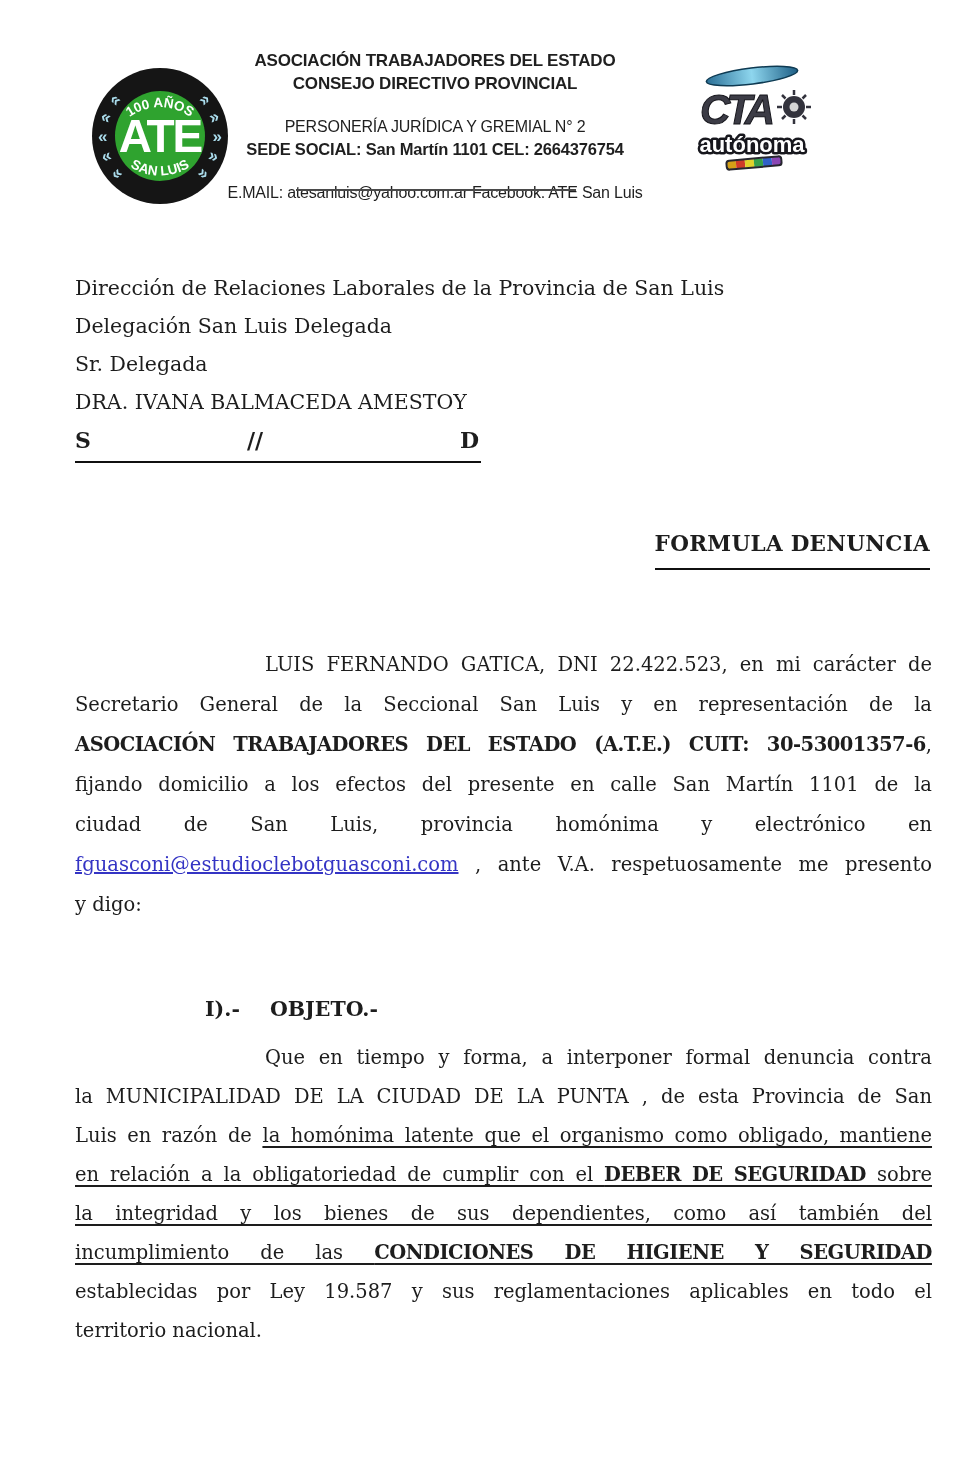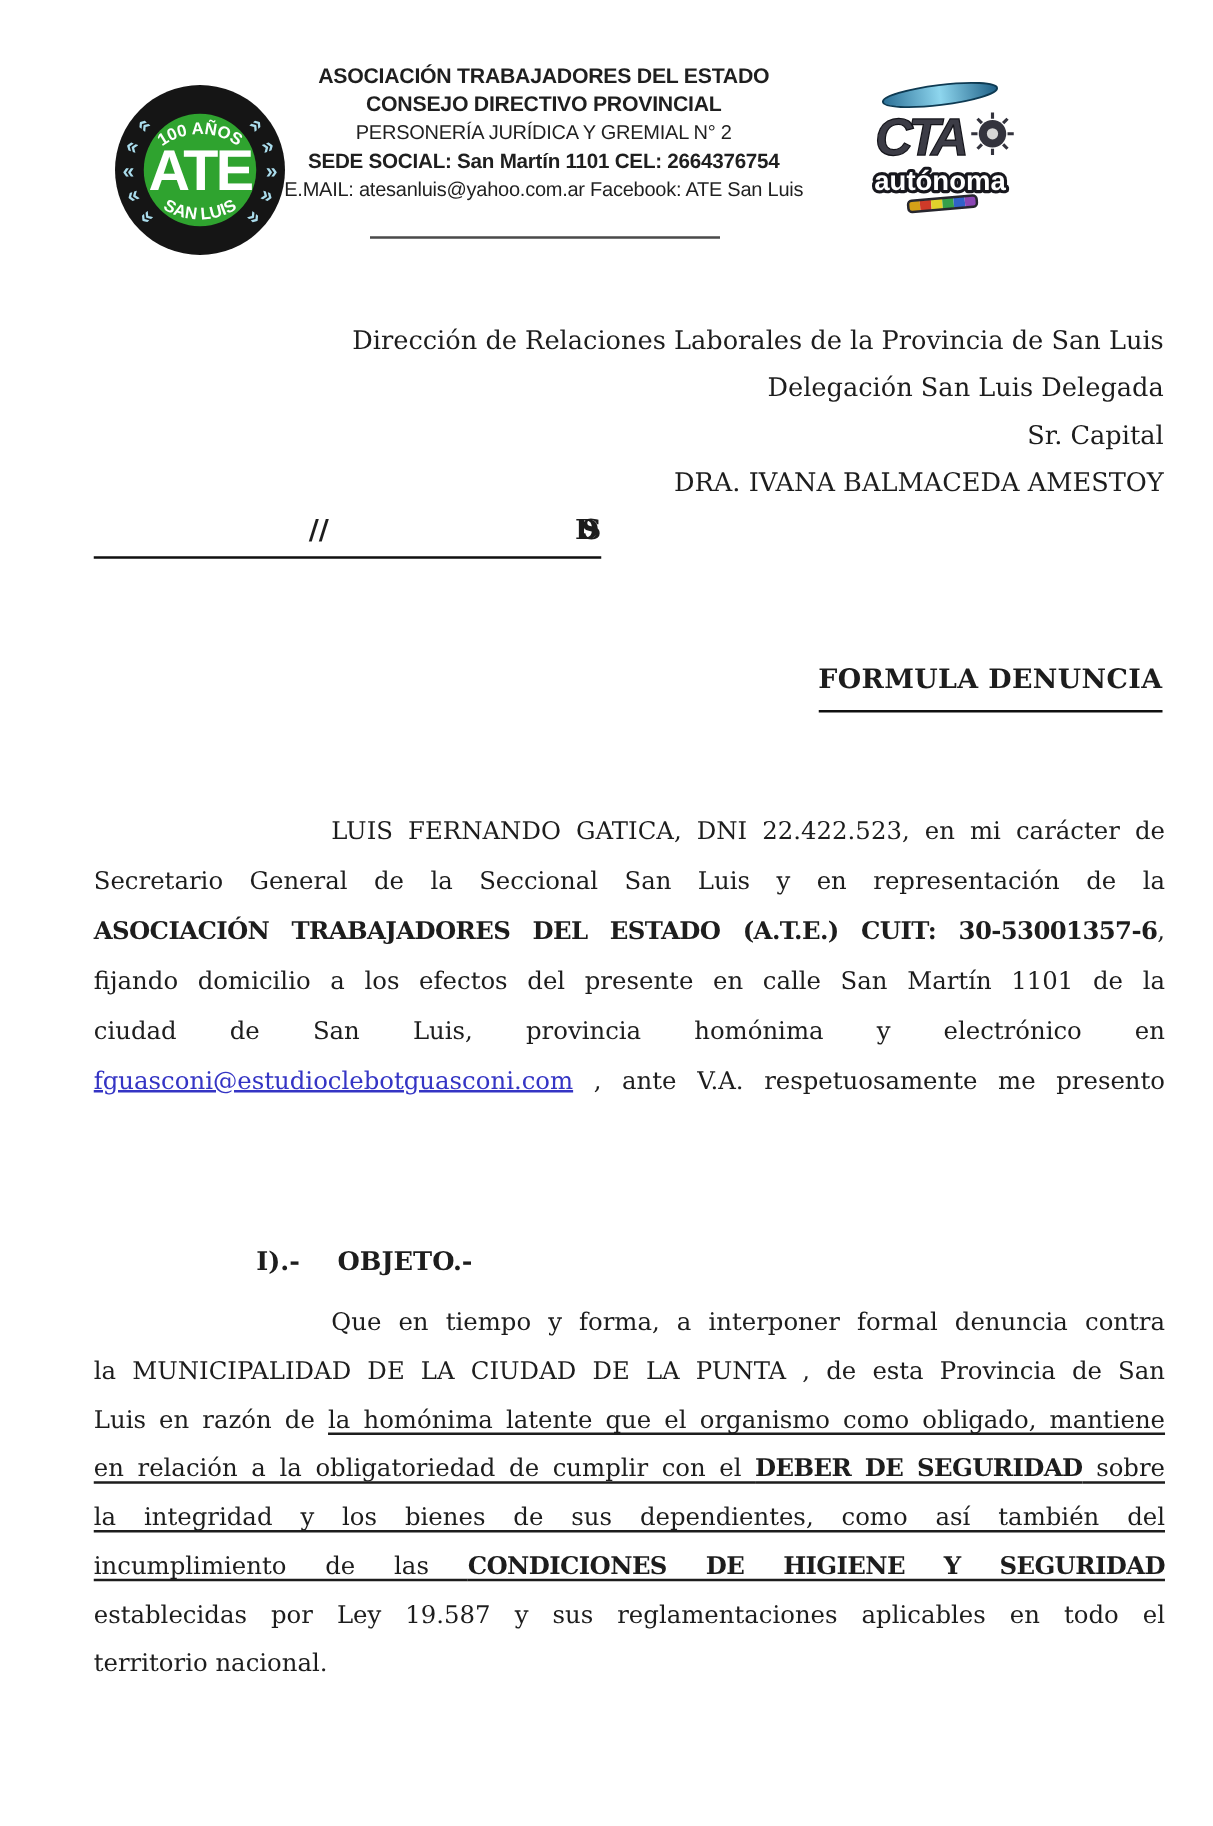--- a/index.html
+++ b/index.html
@@ -13,27 +13,27 @@
   .ate-badge { position:absolute; left:90px; top:66px; width:140px; height:140px; }
   .cta-logo  { position:absolute; left:694px; top:62px; width:120px; height:110px; }
 
   .header-center {
     position:absolute; left:195px; top:49px; width:480px; text-align:center;
     font-family:"Liberation Sans","DejaVu Sans",sans-serif; color:#1f1f1f;
     letter-spacing:-0.2px;
   }
   .header-center div { line-height:23px; }
   .hl-bold   { font-size:17px;  font-weight:bold; }
-  .hl-plain  { font-size:16px;  font-weight:normal; }
+  .hl-plain  { font-size:16px;  font-weight:normal;margin-top:20px; }
   .hl-bold2  { font-size:16.5px; font-weight:bold; }
 
   .divider { position:absolute; left:296px; top:189px; width:280px; height:0; border-top:2.5px solid #4a4a4a; }
 
   
-  .addressee { position:absolute; left:75px; top:253px; width:856px; font-size:20.5px;text-align:right; }
+  .addressee { position:absolute; left:75px; top:269px; width:856px; font-size:20.5px; }
   .addressee .addr-line { line-height:38px; }
   .sd {
     position:relative; margin-top:6px; width:406px; height:34px;
     border-bottom:2.5px solid #101010; font-size:22px; font-weight:bold;
   }
   .sd .slashes { position:absolute; left:172px; top:0; }
   .sd .d-label { position:absolute; right:2px; top:0; }
 
   
   .doc-title {
@@ -141,38 +141,39 @@
         <rect x="32.5" y="96.5" width="55" height="9" rx="3" fill="none" stroke="#26262e" stroke-width="2"></rect>
       </g>
     </svg>
   </div>
 
   <div class="divider"></div>
 
   <div class="addressee">
     <div class="addr-line">Dirección de Relaciones Laborales de la Provincia de San Luis</div>
     <div class="addr-line">Delegación San Luis Delegada</div>
-    <div class="addr-line">Sr. Capital</div>
+    <div class="addr-line">Sr. Delegada</div>
     <div class="addr-line">DRA. IVANA BALMACEDA AMESTOY</div>
     <div class="sd">
       <span class="s-label">S</span>
       <span class="slashes">//</span>
       <span class="d-label">D</span>
     </div>
   </div>
 
   <div class="doc-title">FORMULA DENUNCIA</div>
 
   <div class="para" id="para1">
       <div class="tline indent"><span>LUIS FERNANDO GATICA, DNI 22.422.523, en mi carácter de</span></div>
       <div class="tline"><span>Secretario General de la Seccional San Luis y en representación de la</span></div>
       <div class="tline"><span class="b">ASOCIACIÓN TRABAJADORES DEL ESTADO (A.T.E.) CUIT: 30-53001357-6</span><span>,</span></div>
       <div class="tline"><span>fijando domicilio a los efectos del presente en calle San Martín 1101 de la</span></div>
       <div class="tline"><span>ciudad de San Luis, provincia homónima y electrónico en</span></div>
       <div class="tline"><a class="link" href="#">fguasconi@estudioclebotguasconi.com</a><span> , ante V.A. respetuosamente me presento</span></div>
+      <div class="tline last"><span>y digo:</span></div>
     </div>
 
   <div class="section-heading">
     <span class="num">I).-</span><span class="gap"></span><span>OBJETO.-</span>
   </div>
 
   <div class="para" id="para2">
       <div class="tline indent"><span>Que en tiempo y forma, a interponer formal denuncia contra</span></div>
       <div class="tline"><span>la MUNICIPALIDAD DE LA CIUDAD DE LA PUNTA , de esta Provincia de San</span></div>
       <div class="tline"><span>Luis en razón de </span><span class="u">la homónima latente que el organismo como obligado, mantiene</span></div>

